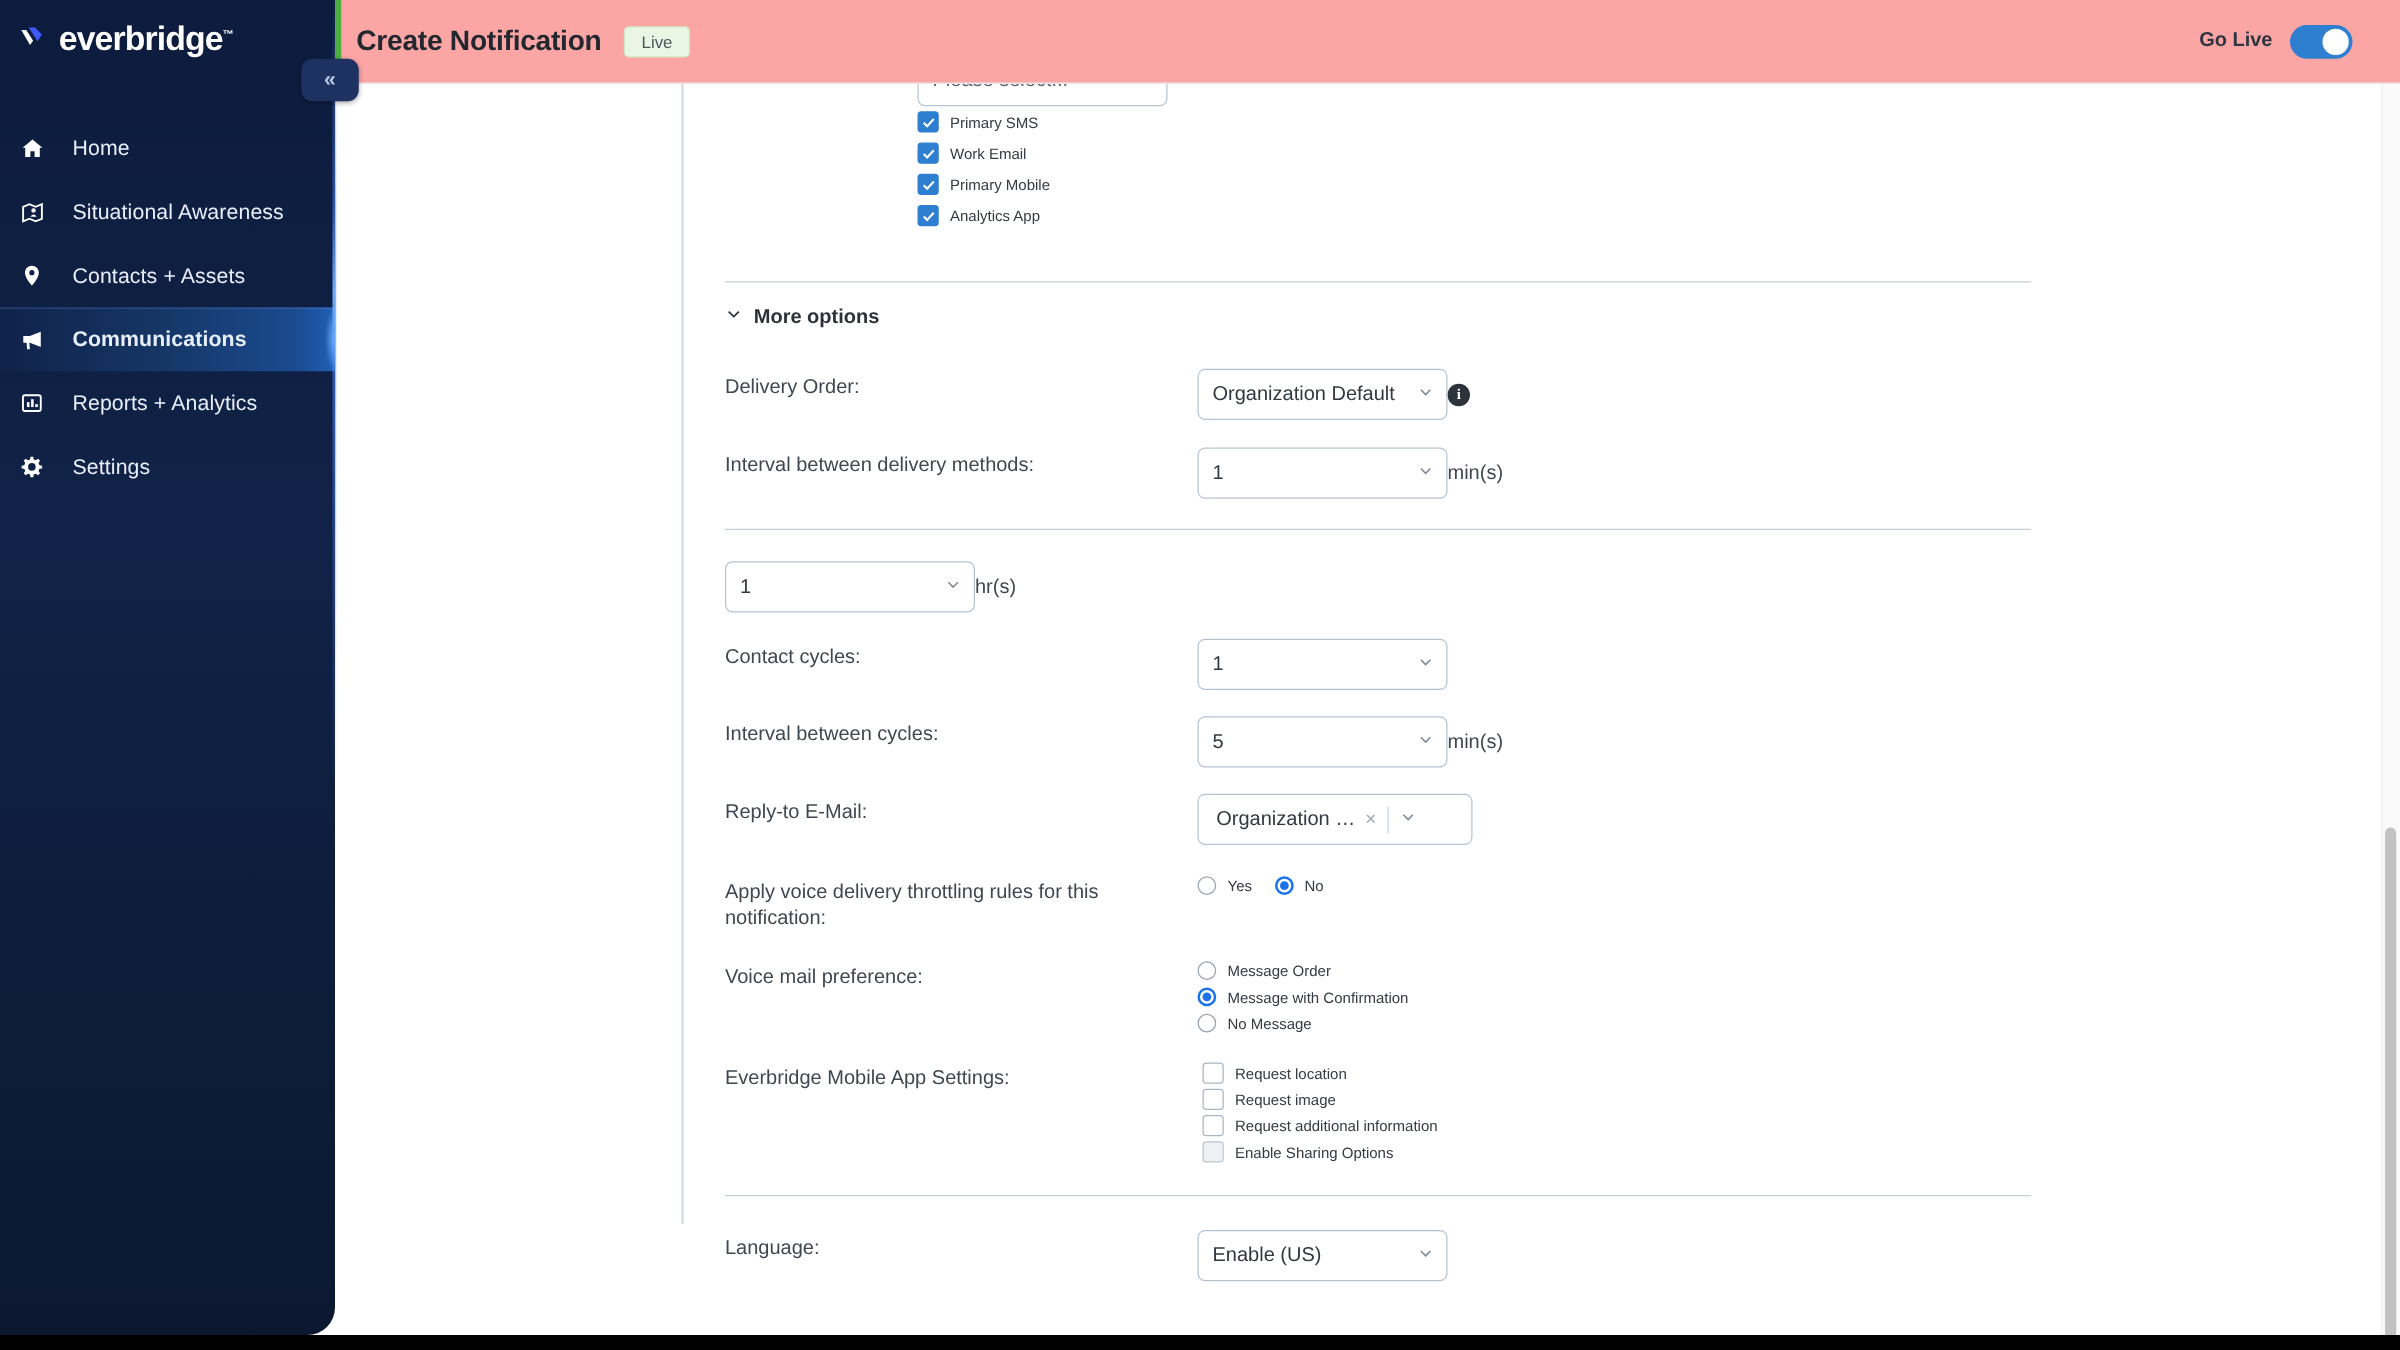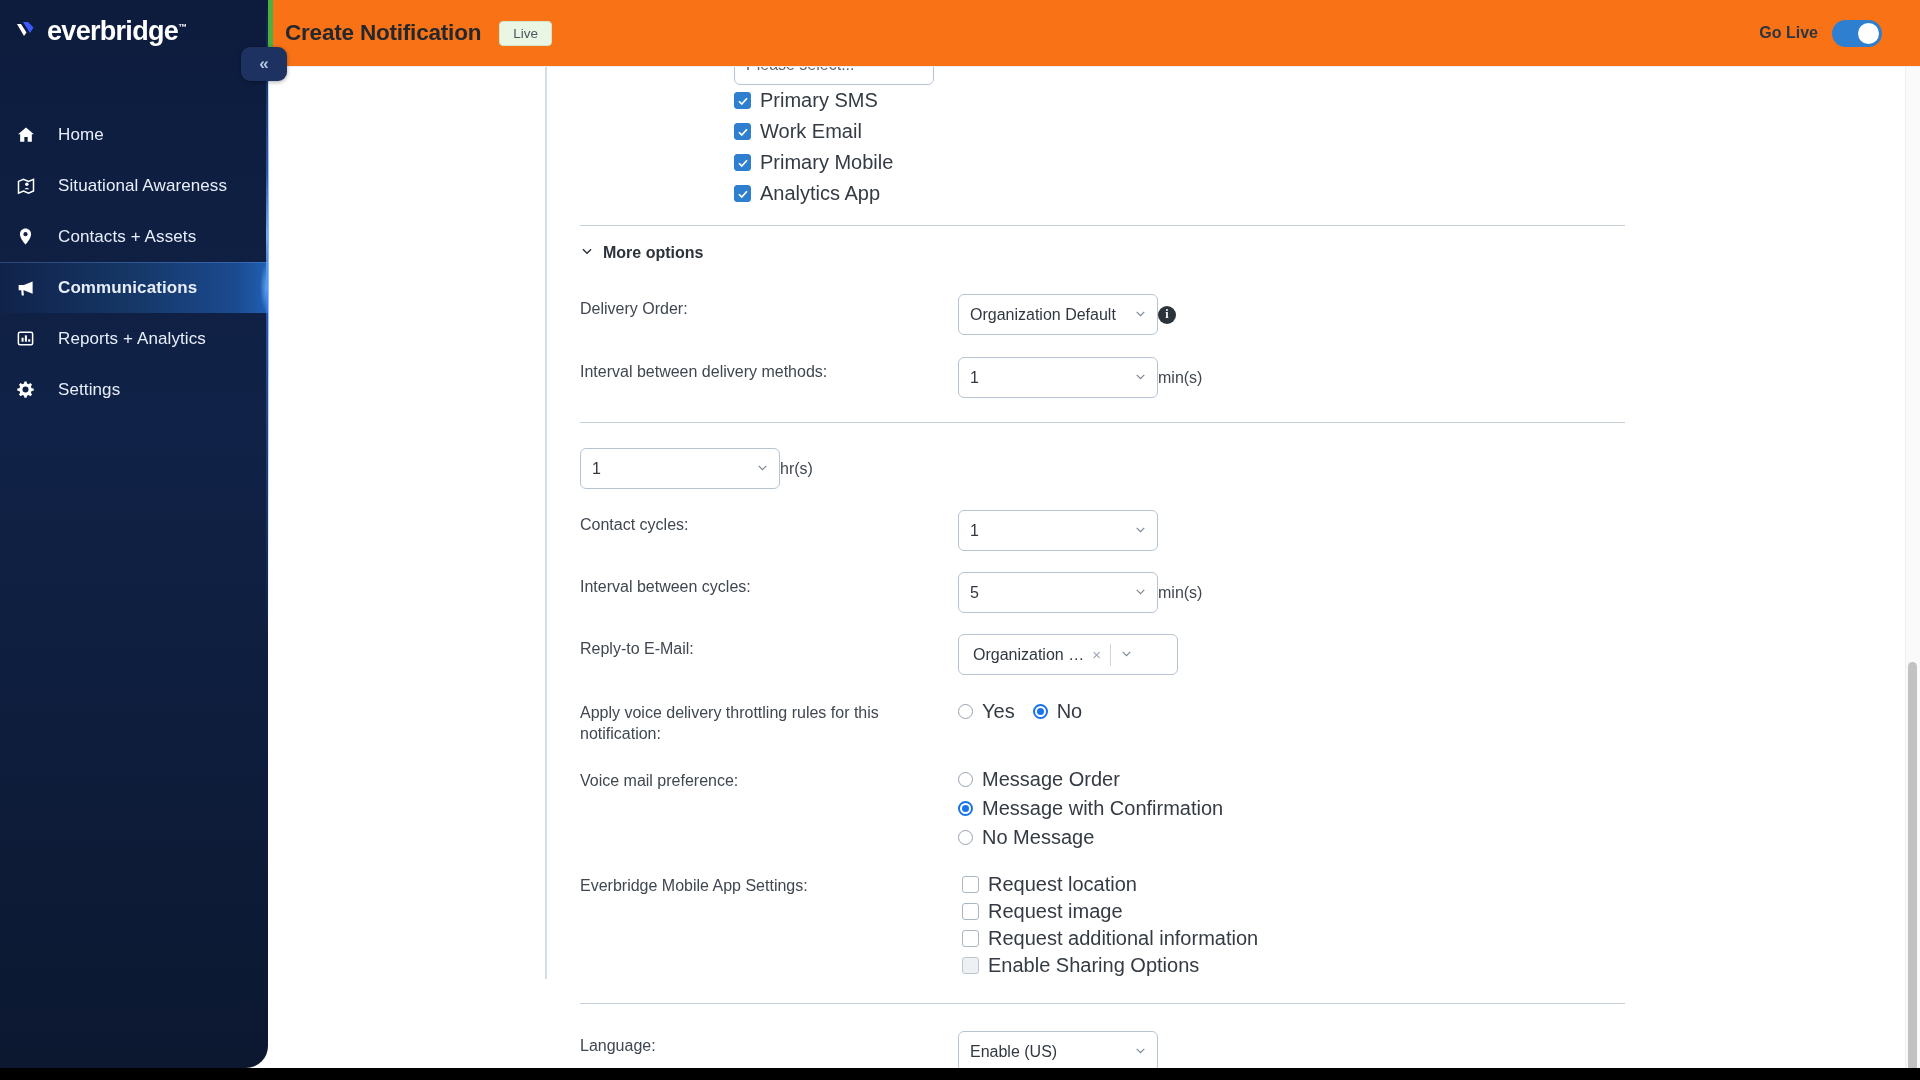--- a/index.html
+++ b/index.html
@@ -40,21 +40,21 @@
   #collapse-btn {
     position: absolute; left: 241px; top: 47px;
     width: 46px; height: 34px;
     background: #1d3260; border-radius: 9px;
     display: flex; align-items: center; justify-content: center;
     color: #b9c8e6; font-size: 17px; font-weight: 700;
     z-index: 23; cursor: pointer;
     box-shadow: 0 1px 4px rgba(0,0,0,.35);
   }
 
-  #navlist { position: absolute; left: 0; top: 109px; width: 268px; }
+  #navlist { position: absolute; left: 0; top: 93px; width: 268px; }
   .nav-item {
     position: relative;
     display: flex; align-items: center;
     height: 51px; padding-left: 16px;
     color: #e9eefb; font-size: 17px; cursor: pointer;
     letter-spacing: .1px;
   }
   .nav-item .nav-ico {
     width: 30px; display: flex; align-items: center; justify-content: flex-start;
     margin-right: 12px; flex: 0 0 30px;
@@ -68,21 +68,21 @@
     background: radial-gradient(ellipse at right center, rgba(110,180,255,.95) 0%, rgba(40,110,220,0) 72%);
   }
   .nav-item.active::before {
     content: ""; position: absolute; left: 0; top: 0; width: 100%; height: 1px;
     background: rgba(120,170,255,.28);
   }
 
   
   #header {
     position: absolute; left: 268px; top: 0; right: 0; height: 67px;
-    background: #f97316; z-index: 15;
+    background: #fca5a5; z-index: 15;
     display: flex; align-items: center;
     border-bottom: 1px solid #eceef1;
   }
   #green-bar {
     position: absolute; left: 268px; top: 0; width: 5px; height: 67px;
     background: #4caf3f; z-index: 22;
   }
   #page-title {
     margin-left: 17px; font-size: 22.5px; font-weight: 700; color: #23272e;
     letter-spacing: -.2px;
@@ -154,21 +154,21 @@
   .cb svg { display: block; }
 
   .rb {
     width: 15px; height: 15px; border-radius: 50%; flex: 0 0 15px;
     border: 1px solid #97a3b0; background: #fff; cursor: pointer;
     display: inline-flex; align-items: center; justify-content: center;
   }
   .rb.on { border: 2px solid #1a73e8; }
   .rb.on i { width: 7px; height: 7px; border-radius: 50%; background: #1a73e8; display: block; }
 
-  .optline { display: flex; align-items: center; gap: 9px; font-size: 20px; color: #343b44; }
+  .optline { display: flex; align-items: center; gap: 9px; font-size: 12px; color: #343b44; }
 
   #topchecks { position: absolute; left: 312px; top: 0; width: 700px; }
   #topsel {
     position: absolute; left: 466px; top: -23px;
     width: 200px; height: 41px;
     border: 1px solid #b6c4d2; border-radius: 6px; background: #fff;
     display: flex; align-items: center; padding: 0 30px 0 11px;
     font-size: 16px; color: #5a636d; overflow: hidden;
   }
   #topsel .chev { position: absolute; right: 10px; top: 50%; transform: translateY(-50%); color: #7b8894; }

